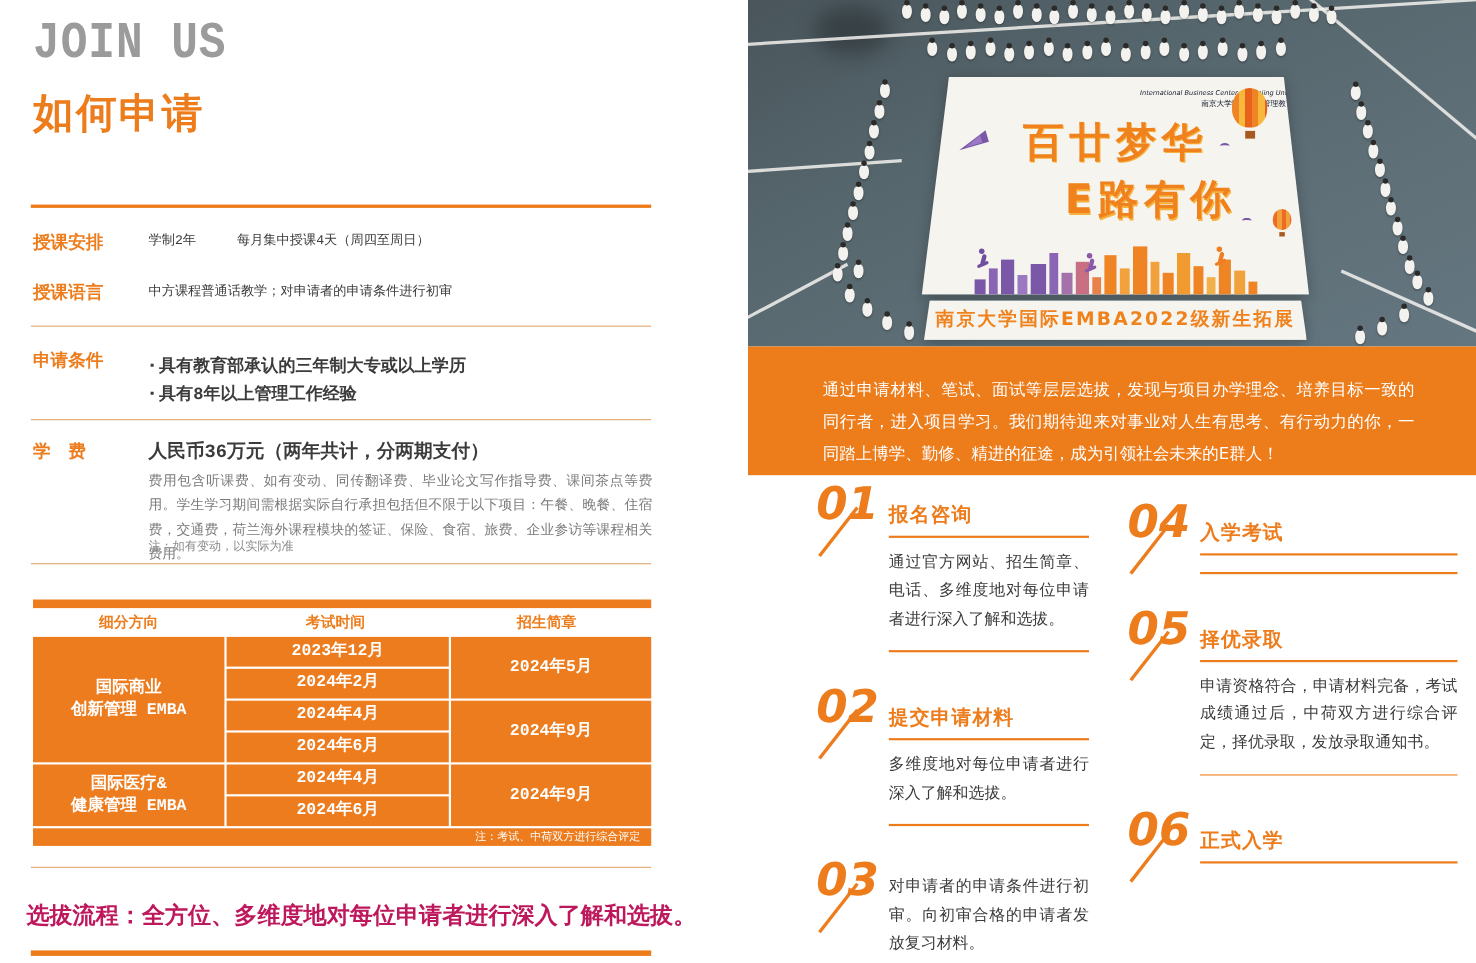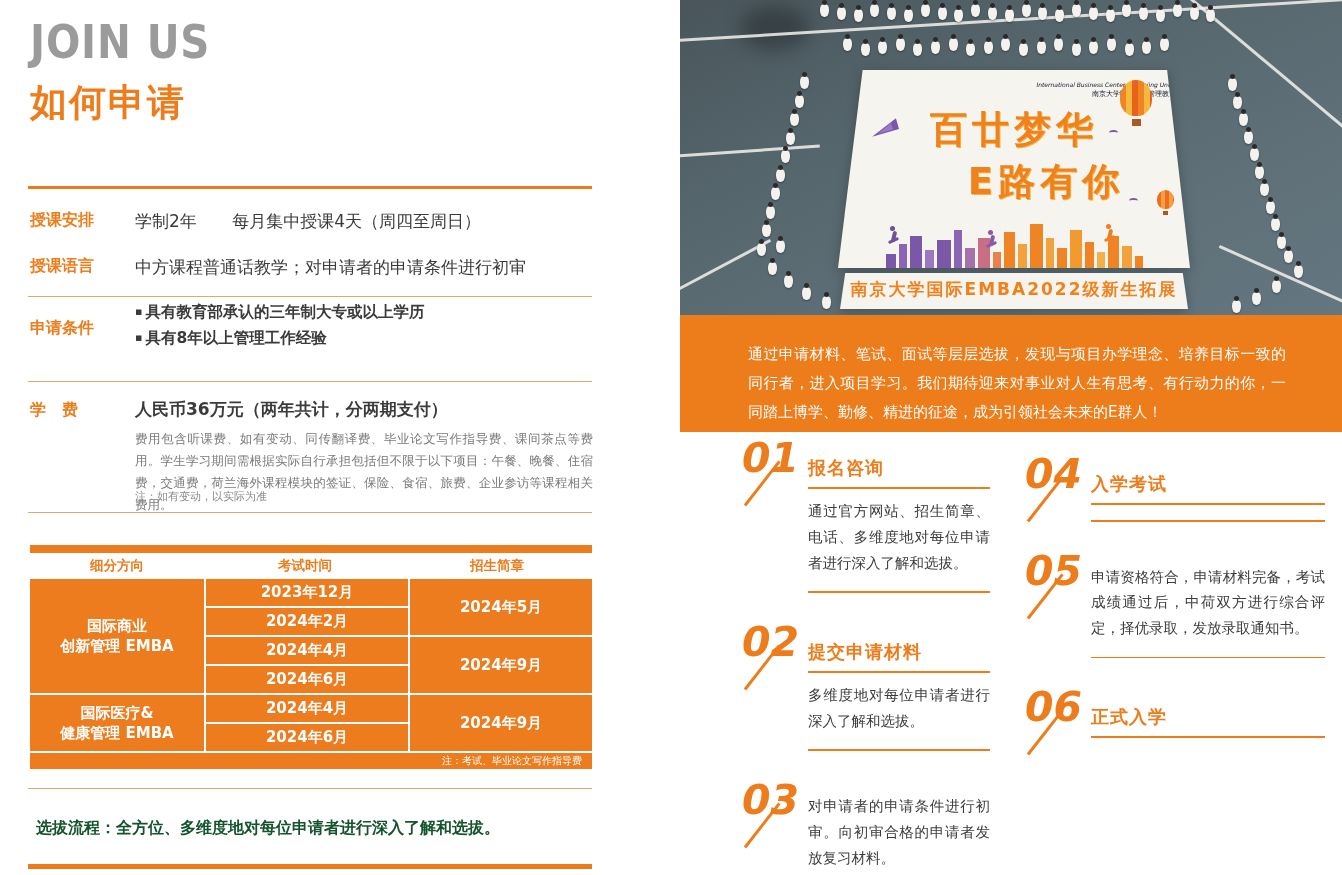--- a/index.html
+++ b/index.html
@@ -1,45 +1,45 @@
 <!DOCTYPE html>
 <html><head>
 <meta charset="utf-8">
 <style>
   html,body{margin:0;padding:0;}
   body{width:1342px;height:875px;position:relative;background:#fff;overflow:hidden;
        font-family:"DejaVu Sans","Liberation Sans",sans-serif;color:#3b3b3b;}
 
   
-  .page-left{position:absolute;left:0;top:0;width:662px;height:716px;}
+  .page-left{position:absolute;left:0;top:0;width:662px;height:716px;font-family:Liberation Mono, monospace;}
   .join-us{position:absolute;left:30px;top:14px;font-size:47px;font-weight:800;color:#9b9b9b;
            letter-spacing:1px;transform:scaleX(.86);transform-origin:left;white-space:nowrap;}
   .howto{position:absolute;left:30px;top:78px;font-size:37px;font-weight:800;color:#ED7D1C;letter-spacing:2px;}
   .rule-strong{position:absolute;left:28px;width:564px;height:3px;background:#EC7C1A;}
   .rule-light{position:absolute;left:28px;width:564px;height:1px;background:#e0a76f;}
   .info-label{position:absolute;left:30px;font-size:16px;font-weight:700;color:#ED7D1C;white-space:nowrap;}
-  .info-value{position:absolute;left:135px;font-size:17px;color:#3b3b3b;white-space:nowrap;}
+  .info-value{position:absolute;left:135px;font-size:12px;color:#3b3b3b;white-space:nowrap;}
   .vpart{margin-right:30px;}
   .bullets{position:absolute;left:135px;font-size:15.5px;font-weight:700;color:#3b3b3b;line-height:1.7;}
   .bullets .b::before{content:"▪";font-size:11px;vertical-align:2px;margin-right:3px;}
   .fee-value{position:absolute;left:135px;font-size:17px;font-weight:600;color:#3b3b3b;white-space:nowrap;}
   .fee-note{position:absolute;left:135px;width:458px;font-size:12.5px;color:#7a7a7a;line-height:1.75;text-align:justify;}
   .fee-note2{position:absolute;left:135px;font-size:11px;color:#8a8a8a;}
 
   
   .tbl{position:absolute;left:30px;top:545px;width:562px;}
   .tbl-topbar{height:8px;background:#EC7C1E;}
   .tbl-head{display:grid;grid-template-columns:174px 202px 182px;height:26px;background:#fff;
             color:#ED7D1C;font-size:13.5px;font-weight:700;align-items:center;text-align:center;}
   .tbl-body{display:grid;grid-template-columns:174px 202px 182px;grid-auto-rows:27px;gap:2px;background:#fff;}
   .cell{background:#EC7C1E;color:#fff;font-weight:700;font-size:15px;display:flex;align-items:center;
         justify-content:center;text-align:center;line-height:1.35;}
   .tbl-note{height:16px;margin-top:2px;background:#EC7C1E;color:#fff;font-size:10px;display:flex;
             align-items:center;justify-content:flex-end;padding-right:10px;}
-  .selection{position:absolute;left:36px;top:818px;font-size:16px;font-weight:800;color:#14532d;white-space:nowrap;}
+  .selection{position:absolute;left:24px;top:818px;font-size:21px;font-weight:800;color:#be185d;white-space:nowrap;}
   .bottom-bar{position:absolute;left:28px;top:864px;width:564px;height:4.5px;background:#EC7C1A;}
 
   
   .page-right{position:absolute;left:680px;top:0;width:662px;height:875px;}
   .photo{position:absolute;left:0;top:0;width:662px;height:315px;overflow:hidden;
          background:linear-gradient(155deg,#49555b 0%,#56666d 35%,#5f7078 70%,#647680 100%);}
   .cline{position:absolute;height:3px;background:rgba(243,242,238,.85);}
   .courtshadow{position:absolute;left:60px;top:6px;width:70px;height:44px;background:rgba(0,0,0,.28);
                border-radius:50%;filter:blur(9px);}
   .person{position:absolute;width:9px;height:13px;background:#f3f2ee;border-radius:42% 42% 48% 48%;
@@ -112,21 +112,21 @@
     <span class="vpart">学制2年</span>
     <span>每月集中授课4天（周四至周日）</span>
   </div>
 
   <div class="info-label" style="top:256px">授课语言</div>
   <div class="info-value" style="top:256px">中方课程普通话教学；对申请者的申请条件进行初审</div>
 
   <div class="rule-light" style="top:296px"></div>
 
   <div class="info-label" style="top:318px">申请条件</div>
-  <div class="bullets" style="top:299px">
+  <div class="bullets" style="top:320px">
     <div class="b">具有教育部承认的三年制大专或以上学历</div>
     <div class="b">具有8年以上管理工作经验</div>
   </div>
 
   <div class="rule-light" style="top:381px"></div>
 
   <div class="info-label" style="top:400px">学　费</div>
   <div class="fee-value" style="top:398px">人民币36万元（两年共计，分两期支付）</div>
   <div class="fee-note" style="top:428px">费用包含听课费、如有变动、同传翻译费、毕业论文写作指导费、课间茶点等费用。学生学习期间需根据实际自行承担包括但不限于以下项目：午餐、晚餐、住宿费，交通费，荷兰海外课程模块的签证、保险、食宿、旅费、企业参访等课程相关费用。</div>
   <div class="fee-note2" style="top:489px">注：如有变动，以实际为准</div>
@@ -150,21 +150,21 @@
         <div class="cell" style="grid-area: 4 / 2;">2024年6月</div>
         <div class="cell" style="grid-area: 1 / 3 / 3;">2024年5月</div>
         <div class="cell" style="grid-area: 3 / 3 / 5;">2024年9月</div>
         <div class="cell" style="grid-area: 5 / 1 / 7;">
           <span>国际医疗&amp;<br>健康管理 EMBA</span>
         </div>
         <div class="cell" style="grid-area: 5 / 2;">2024年4月</div>
         <div class="cell" style="grid-area: 6 / 2;">2024年6月</div>
         <div class="cell" style="grid-area: 5 / 3 / 7;">2024年9月</div>
       </div>
-    <div class="tbl-note">注：考试、毕业论文写作指导费</div>
+    <div class="tbl-note">注：考试、中荷双方进行综合评定</div>
   </div>
 
   <div class="rule-light" style="top:788px"></div>
   <div class="selection">选拔流程：全方位、多维度地对每位申请者进行深入了解和选拔。</div>
   <div class="bottom-bar"></div>
 </div>
 
 <div class="page-right">
   <div class="photo" id="photo">
     <div class="courtshadow"></div>
@@ -344,20 +344,21 @@
     <div class="step-num">04</div>
     <div class="step-content">
       <div class="step-title">入学考试</div>
       <div class="step-sep"></div>
     </div>
   </div>
 
   <div class="step">
     <div class="step-num">05</div>
     <div class="step-content">
+      <div class="step-title">择优录取</div>
       <div class="step-body">申请资格符合，申请材料完备，考试成绩通过后，中荷双方进行综合评定，择优录取，发放录取通知书。</div>
       <div class="step-sep"></div>
     </div>
   </div>
 
   <div class="step">
     <div class="step-num">06</div>
     <div class="step-content">
       <div class="step-title">正式入学</div>
 

